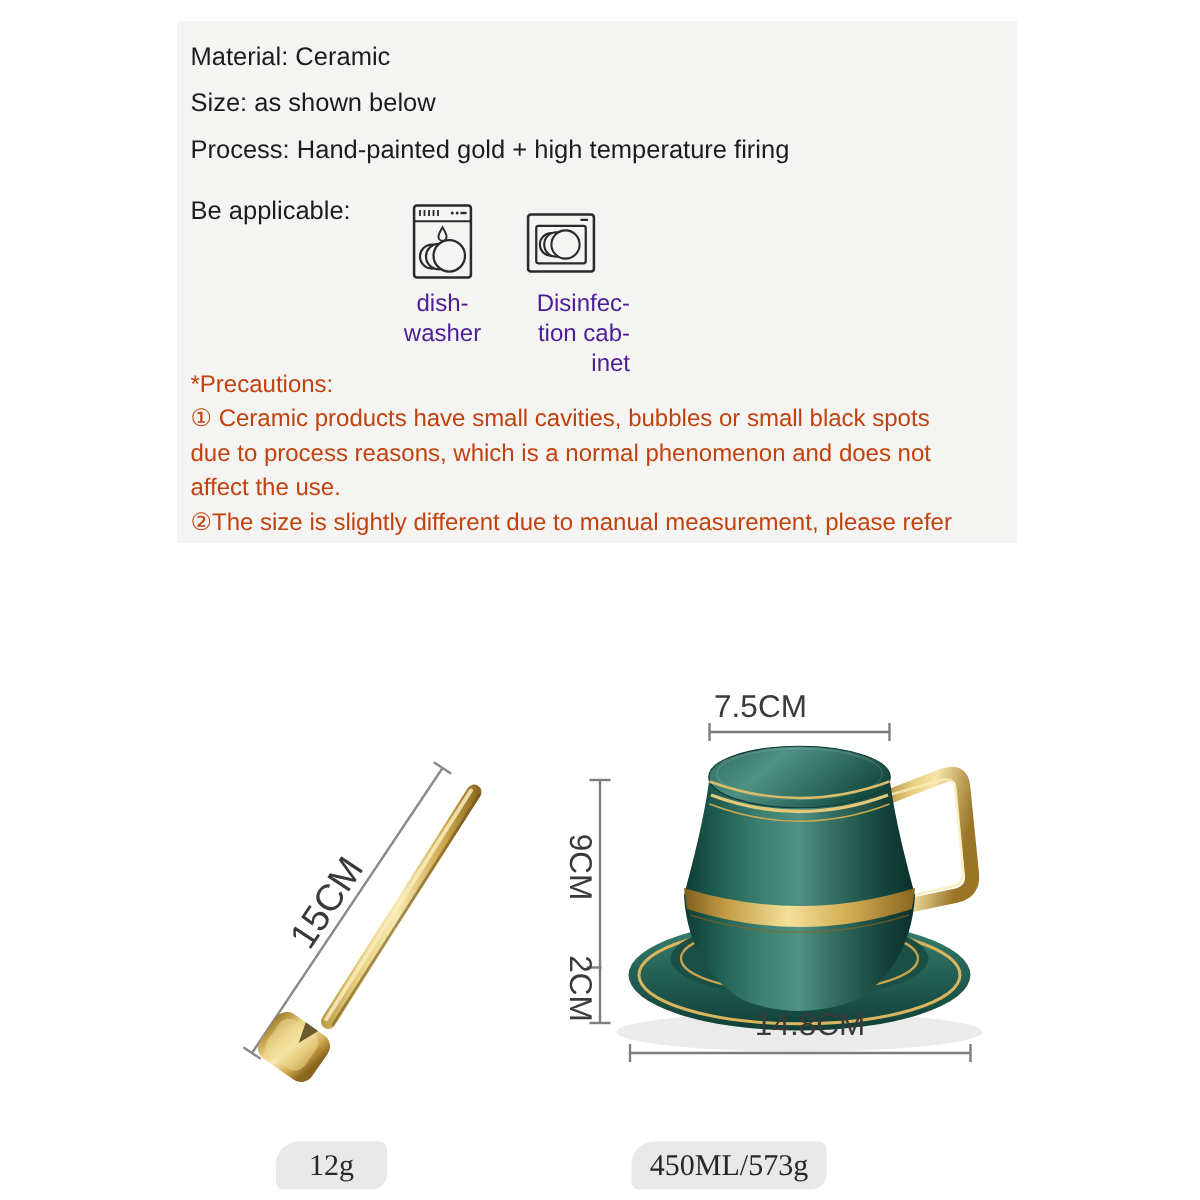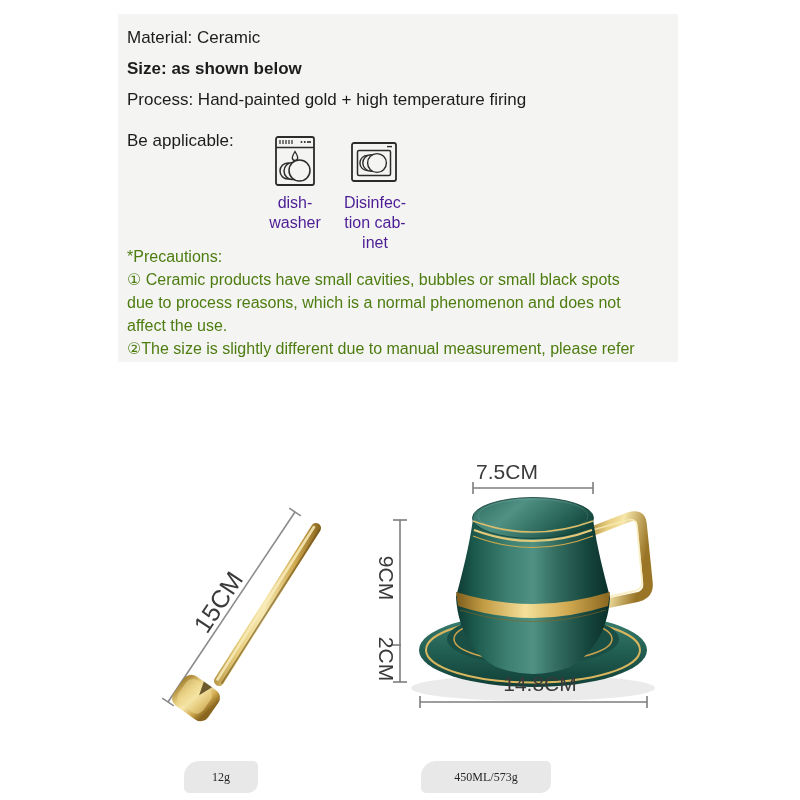--- a/index.html
+++ b/index.html
@@ -3,38 +3,38 @@
 <meta charset="utf-8">
 <style>
   html,body{margin:0;padding:0;background:#fff;}
   #screen{position:relative;width:800px;height:800px;background:#ffffff;overflow:hidden;
           font-family:"Liberation Sans","DejaVu Sans",sans-serif;color:#1b1b1b;border-radius:15px;}
   .abs{position:absolute;}
   
   .panel{left:118px;top:14px;width:560px;height:348px;background:#f4f4f3;}
   .pline{position:absolute;left:9px;font-size:17px;color:#1c1c1c;white-space:nowrap;}
   .line-material{top:14px;}
-  .line-size{top:45px;font-weight:bold;}
+  .line-size{top:45px;}
   .line-process{top:76px;}
   .line-applicable{top:117px;}
   .icon-box{position:absolute;}
   .iconlabel{position:absolute;font-size:16px;line-height:20px;text-align:center;
              color:#4c1d95;white-space:pre-line;}
   .precautions{position:absolute;left:9px;top:231px;width:545px;font-size:16px;
-               line-height:23px;color:#4d7c0f;white-space:pre-line;}
+               line-height:23px;color:#c2410c;white-space:pre-line;}
   
   .dim{position:absolute;font-size:21px;color:#3a3a3a;text-align:center;letter-spacing:0px;}
   .dim-75{left:457px;top:460px;width:100px;}
   .dim-9{left:357px;top:565px;width:56px;height:26px;transform:rotate(90deg);}
   .dim-2{left:357px;top:646px;width:56px;height:26px;transform:rotate(90deg);}
   .dim-148{left:480px;top:672px;width:120px;}
   .dim-15{left:173px;top:588px;width:90px;height:28px;font-size:25px;transform:rotate(-56.5deg);}
   
   .badge{position:absolute;top:761px;height:32px;line-height:32px;background:#e8e8e8;
-         text-align:center;font-size:12px;color:#262626;
+         text-align:center;font-size:20px;color:#262626;
          font-family:"Liberation Serif","DejaVu Serif",serif;
          border-radius:15px 5px 10px 5px;}
   .badge-spoon{left:184px;width:74px;}
   .badge-cup{left:421px;width:130px;}
 </style>
 </head>
 <body>
 
 <div id="screen">
 
@@ -71,21 +71,21 @@
         <line x1="36" y1="4.6" x2="41" y2="4.6" stroke="#2b2b2b" stroke-width="1.4"></line>
         <rect x="6.5" y="8.5" width="33" height="25" rx="1.5" fill="none" stroke="#2b2b2b" stroke-width="1.5"></rect>
         <circle cx="16.5" cy="21" r="7.6" fill="#f4f4f3" stroke="#2b2b2b" stroke-width="1.4"></circle>
         <circle cx="20" cy="21" r="8.2" fill="#f4f4f3" stroke="#2b2b2b" stroke-width="1.4"></circle>
         <circle cx="26" cy="21" r="9.4" fill="#f4f4f3" stroke="#2b2b2b" stroke-width="1.4"></circle>
       </svg>
     </div>
 
     <div class="iconlabel" style="left:137px;top:179px;width:80px;">dish-
 washer</div>
-    <div class="iconlabel" style="left:212px;top:179px;width:90px;">Disinfec-
+    <div class="iconlabel" style="left:212px;top:179px;width:90px;text-align:right;">Disinfec-
 tion cab-
 inet</div>
 
     <div class="precautions">*Precautions:
 ① Ceramic products have small cavities, bubbles or small black spots
 due to process reasons, which is a normal phenomenon and does not
 affect the use.
 ②The size is slightly different due to manual measurement, please refer</div>
   </div>
 

